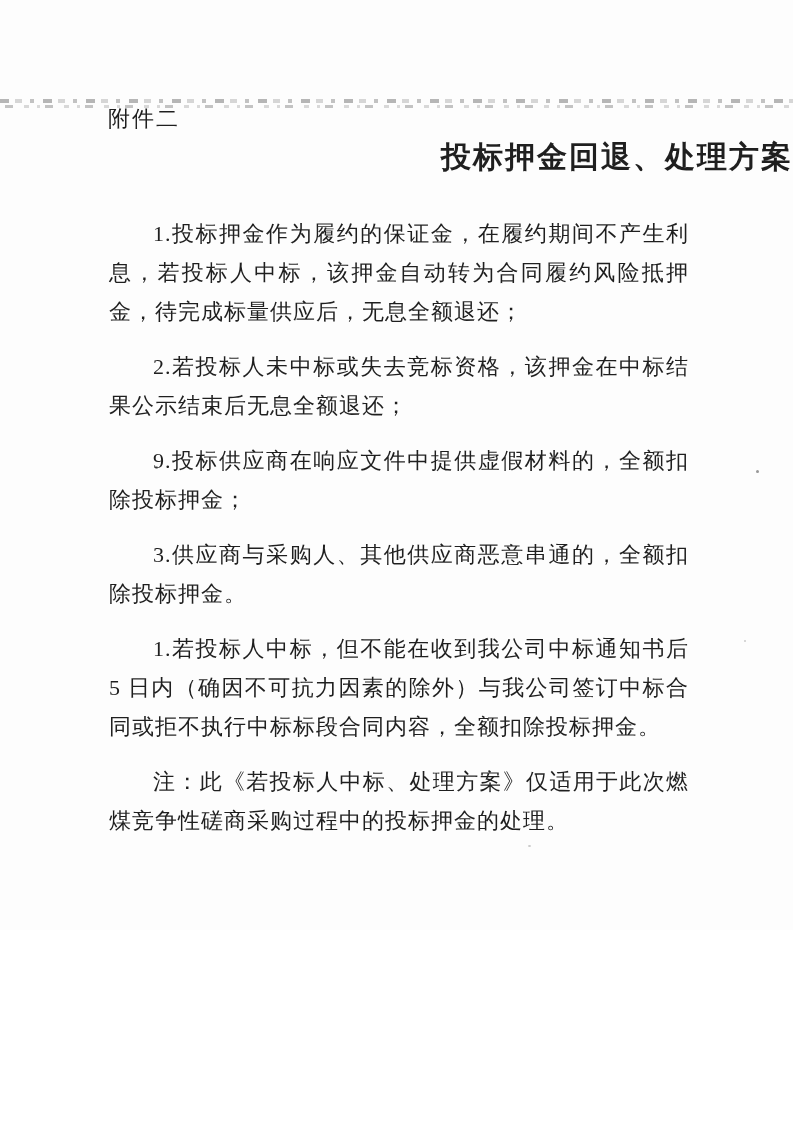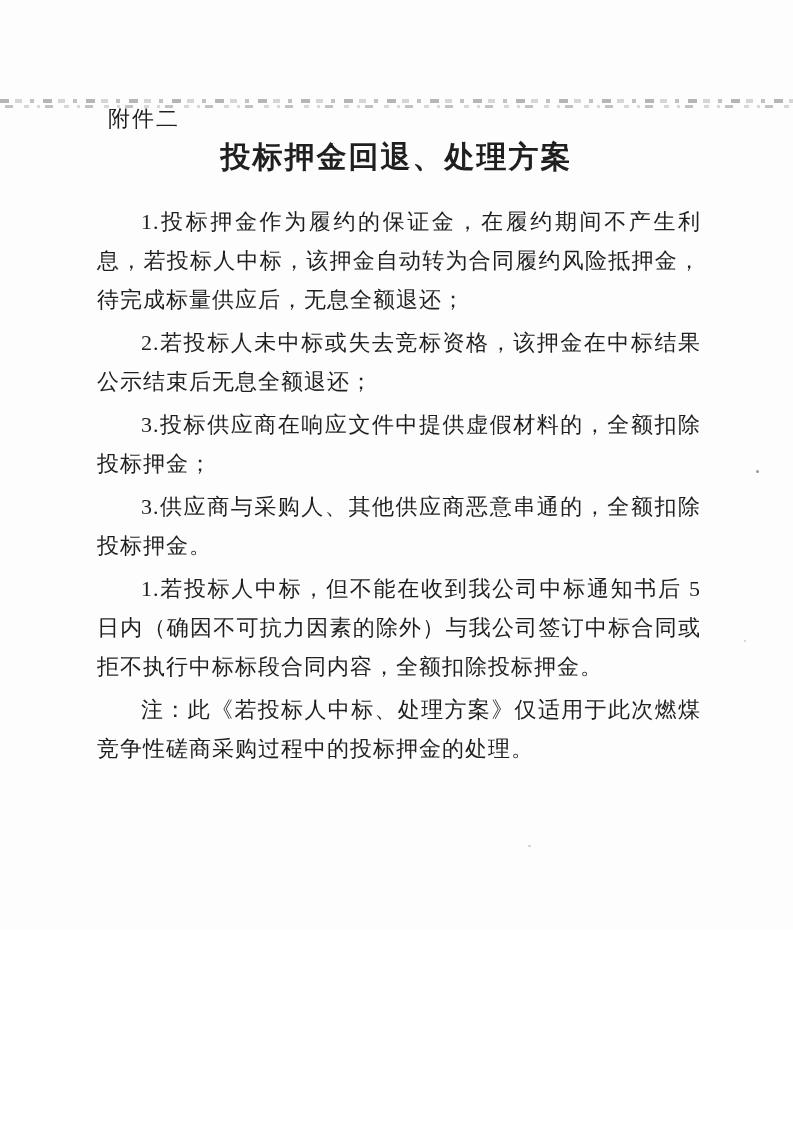--- a/index.html
+++ b/index.html
@@ -47,38 +47,38 @@
     left: 108px;
     font-size: 22px;
     letter-spacing: 2px;
     white-space: nowrap;
   }
   .doc-title {
     position: absolute;
     top: 137px;
     left: 0;
     width: 100%;
-    text-align: center;
+    text-align: right;
     font-size: 30px;
     font-weight: 700;
     letter-spacing: 2px;
   }
   .doc-body {
     position: absolute;
     top: 198px;
     left: 93px;
     width: 612px;
     font-size: 22px;
     line-height: 39px;
     letter-spacing: 1px;
     text-align: justify;
     text-justify: inter-character;
   }
   .doc-body p {
-    margin: 4px;
+    margin: 16px;
     text-indent: 2em;
   }
   .page-number {
     position: absolute;
     top: 1064px;
     left: 0;
     width: 100%;
     text-align: center;
     font-size: 15px;
     letter-spacing: 1px;
@@ -105,21 +105,21 @@
     <div class="noise-row2"></div>
   </div>
 
   <div class="attachment-label">附件二</div>
 
   <div class="doc-title">投标押金回退、处理方案</div>
 
   <div class="doc-body">
     <p>1.投标押金作为履约的保证金，在履约期间不产生利息，若投标人中标，该押金自动转为合同履约风险抵押金，待完成标量供应后，无息全额退还；</p>
     <p>2.若投标人未中标或失去竞标资格，该押金在中标结果公示结束后无息全额退还；</p>
-    <p>3.投标供应商在响应文件中提供虚假材料的，全额扣除投标押金；</p>
+    <p>9.投标供应商在响应文件中提供虚假材料的，全额扣除投标押金；</p>
     <p>3.供应商与采购人、其他供应商恶意串通的，全额扣除投标押金。</p>
     <p>1.若投标人中标，但不能在收到我公司中标通知书后 5 日内（确因不可抗力因素的除外）与我公司签订中标合同或拒不执行中标标段合同内容，全额扣除投标押金。</p>
     <p>注：此《若投标人中标、处理方案》仅适用于此次燃煤竞争性磋商采购过程中的投标押金的处理。</p>
   </div>
 
   <div class="speck s1"></div>
   <div class="speck s2"></div>
   <div class="speck s3"></div>
   <div class="speck s4"></div>
 

